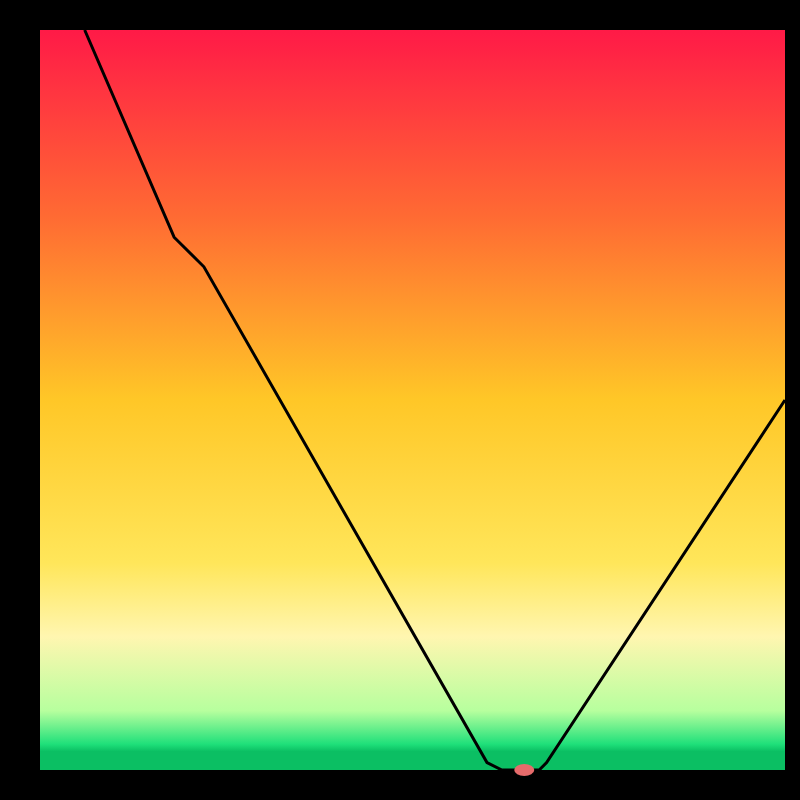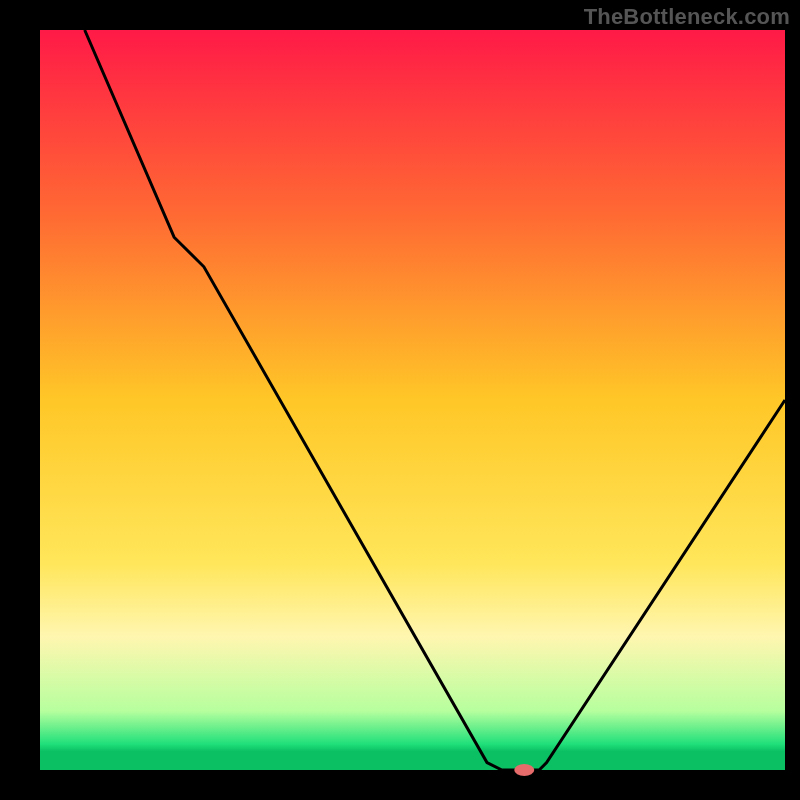--- a/index.html
+++ b/index.html
@@ -26,21 +26,20 @@
     letter-spacing: 0.2px;
   }
   svg {
     display: block;
   }
 </style>
 </head>
 <body>
 
 <div class="container">
-  <div class="watermark">TheBottleneck.com</div>
 
   <svg id="chart-svg" width="800" height="800" viewBox="0 0 800 800">
     <defs>
       <linearGradient id="bg-grad" x1="0" y1="0" x2="0" y2="1">
           <stop offset="0%" stop-color="#ff1a47"></stop>
           <stop offset="25%" stop-color="#ff6a33"></stop>
           <stop offset="50%" stop-color="#ffc727"></stop>
           <stop offset="72%" stop-color="#ffe65a"></stop>
           <stop offset="82%" stop-color="#fff6b0"></stop>
           <stop offset="92%" stop-color="#b7ff9e"></stop>

